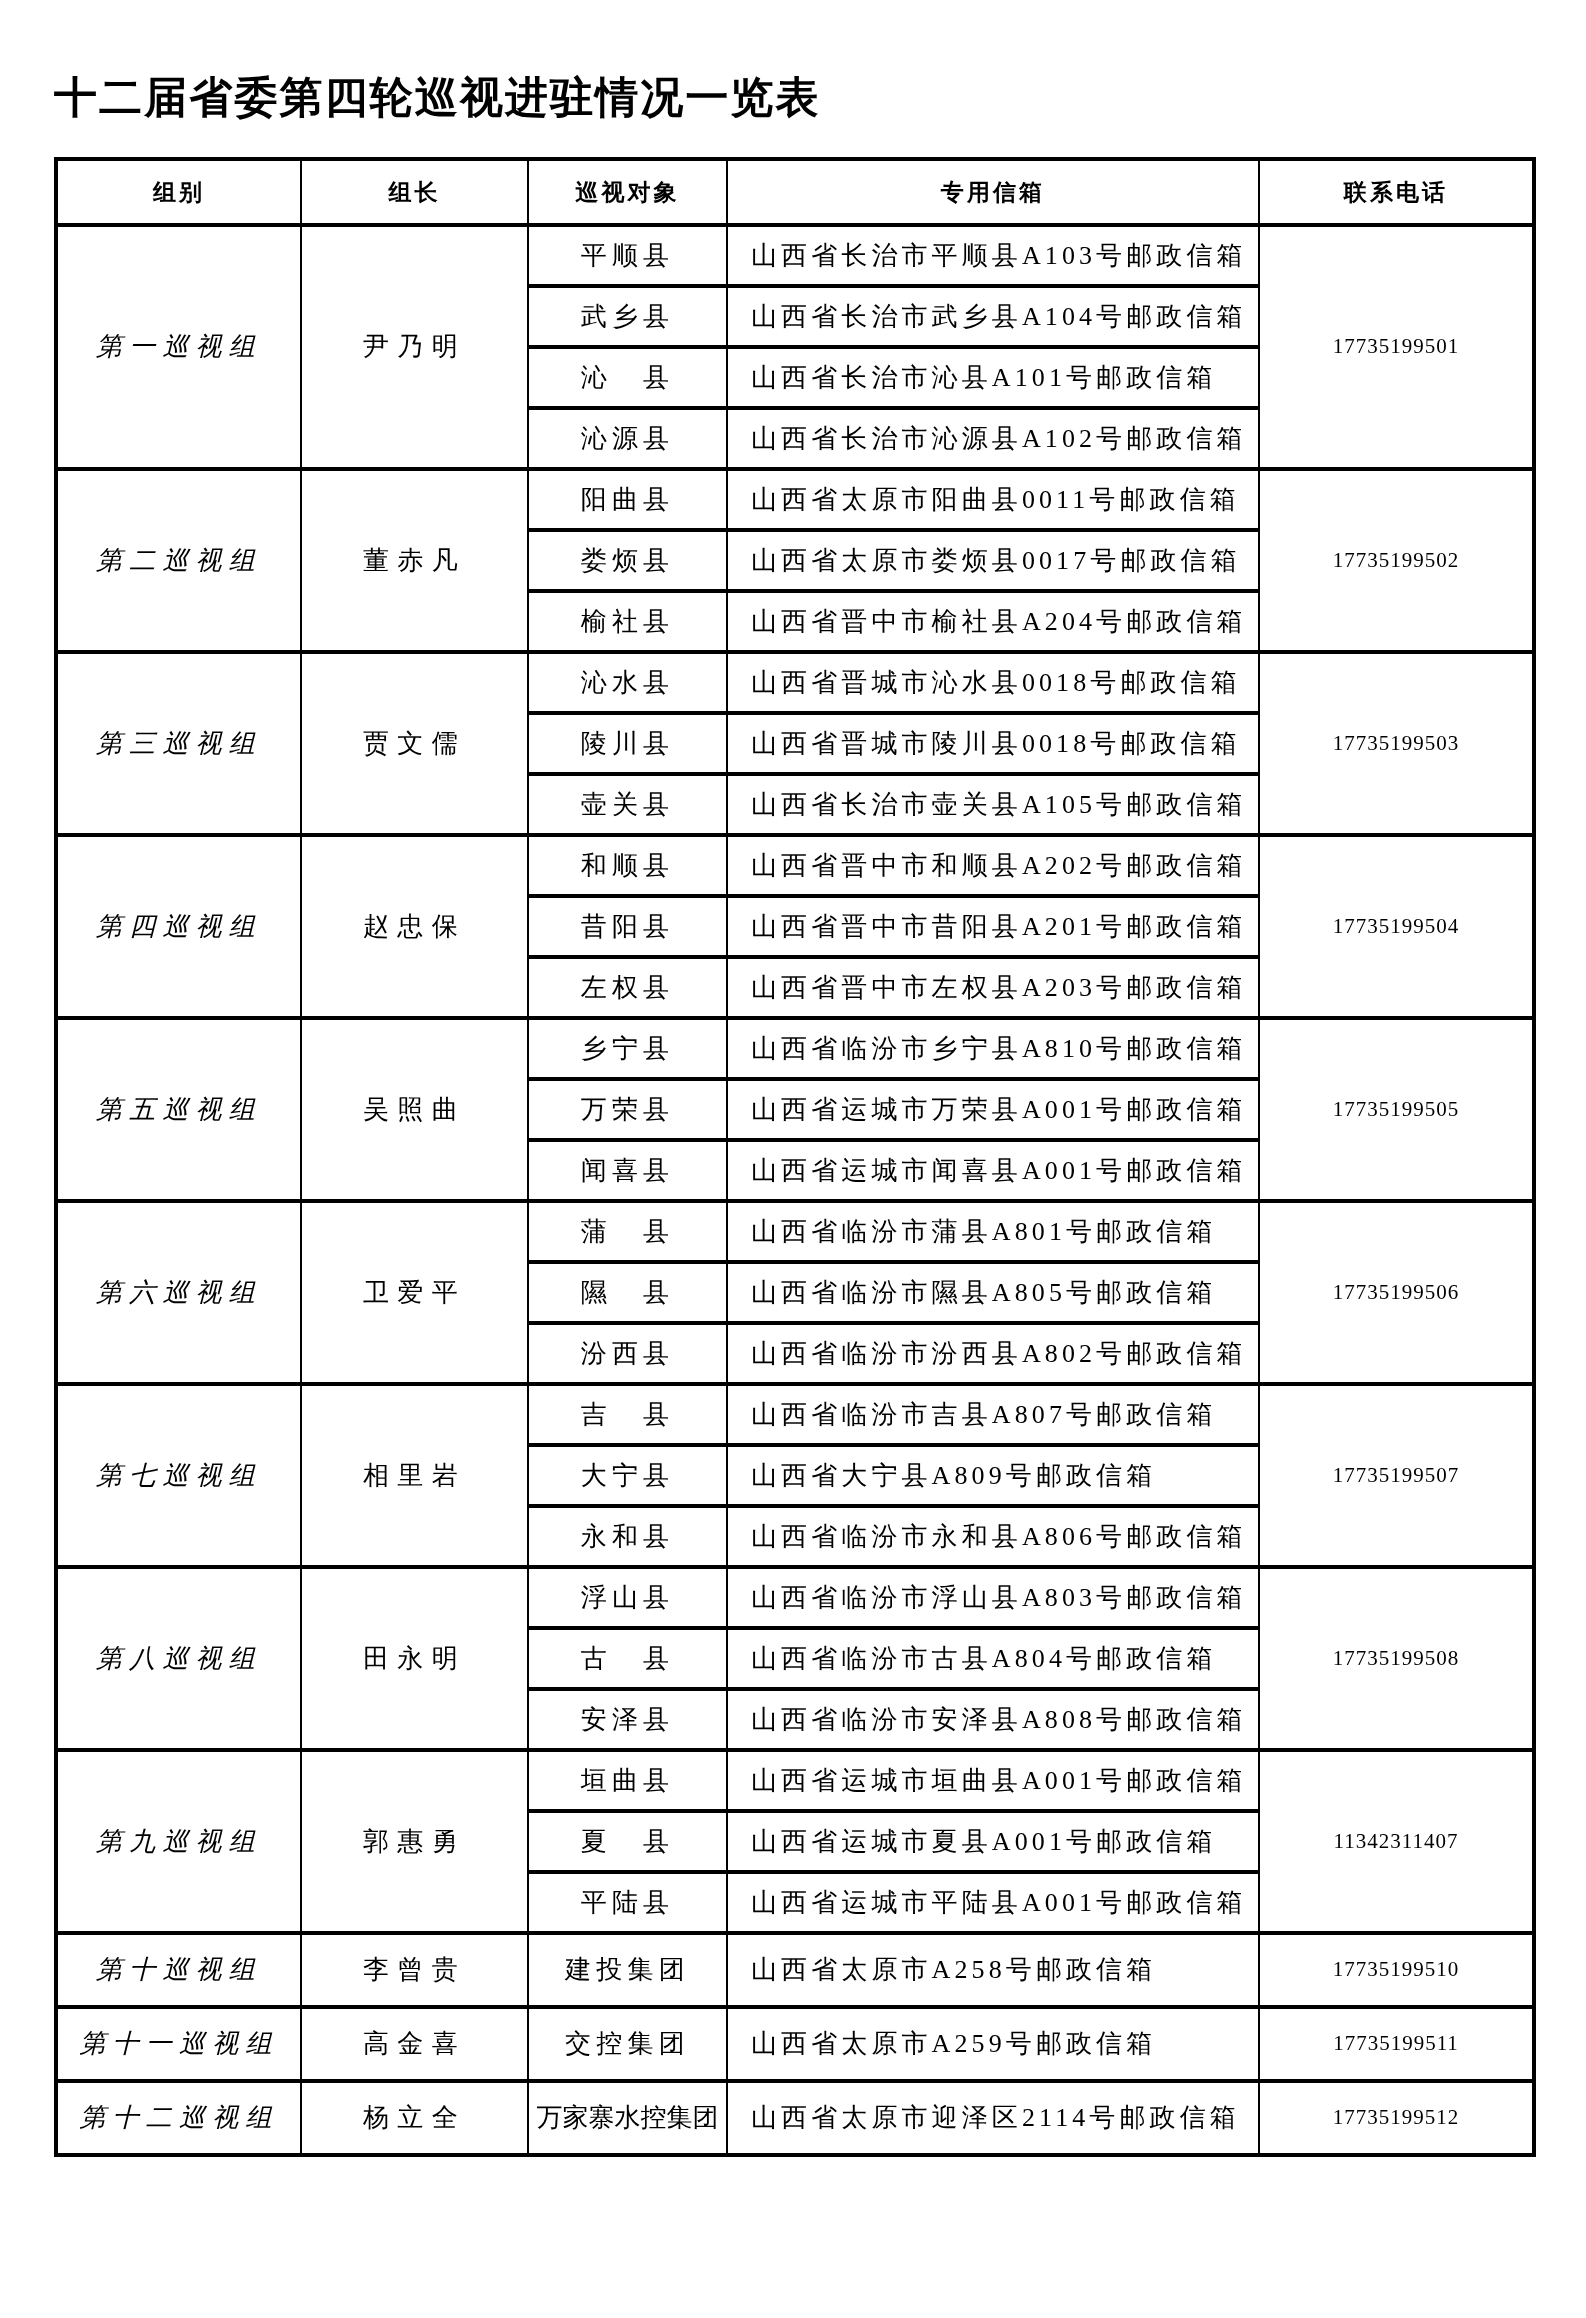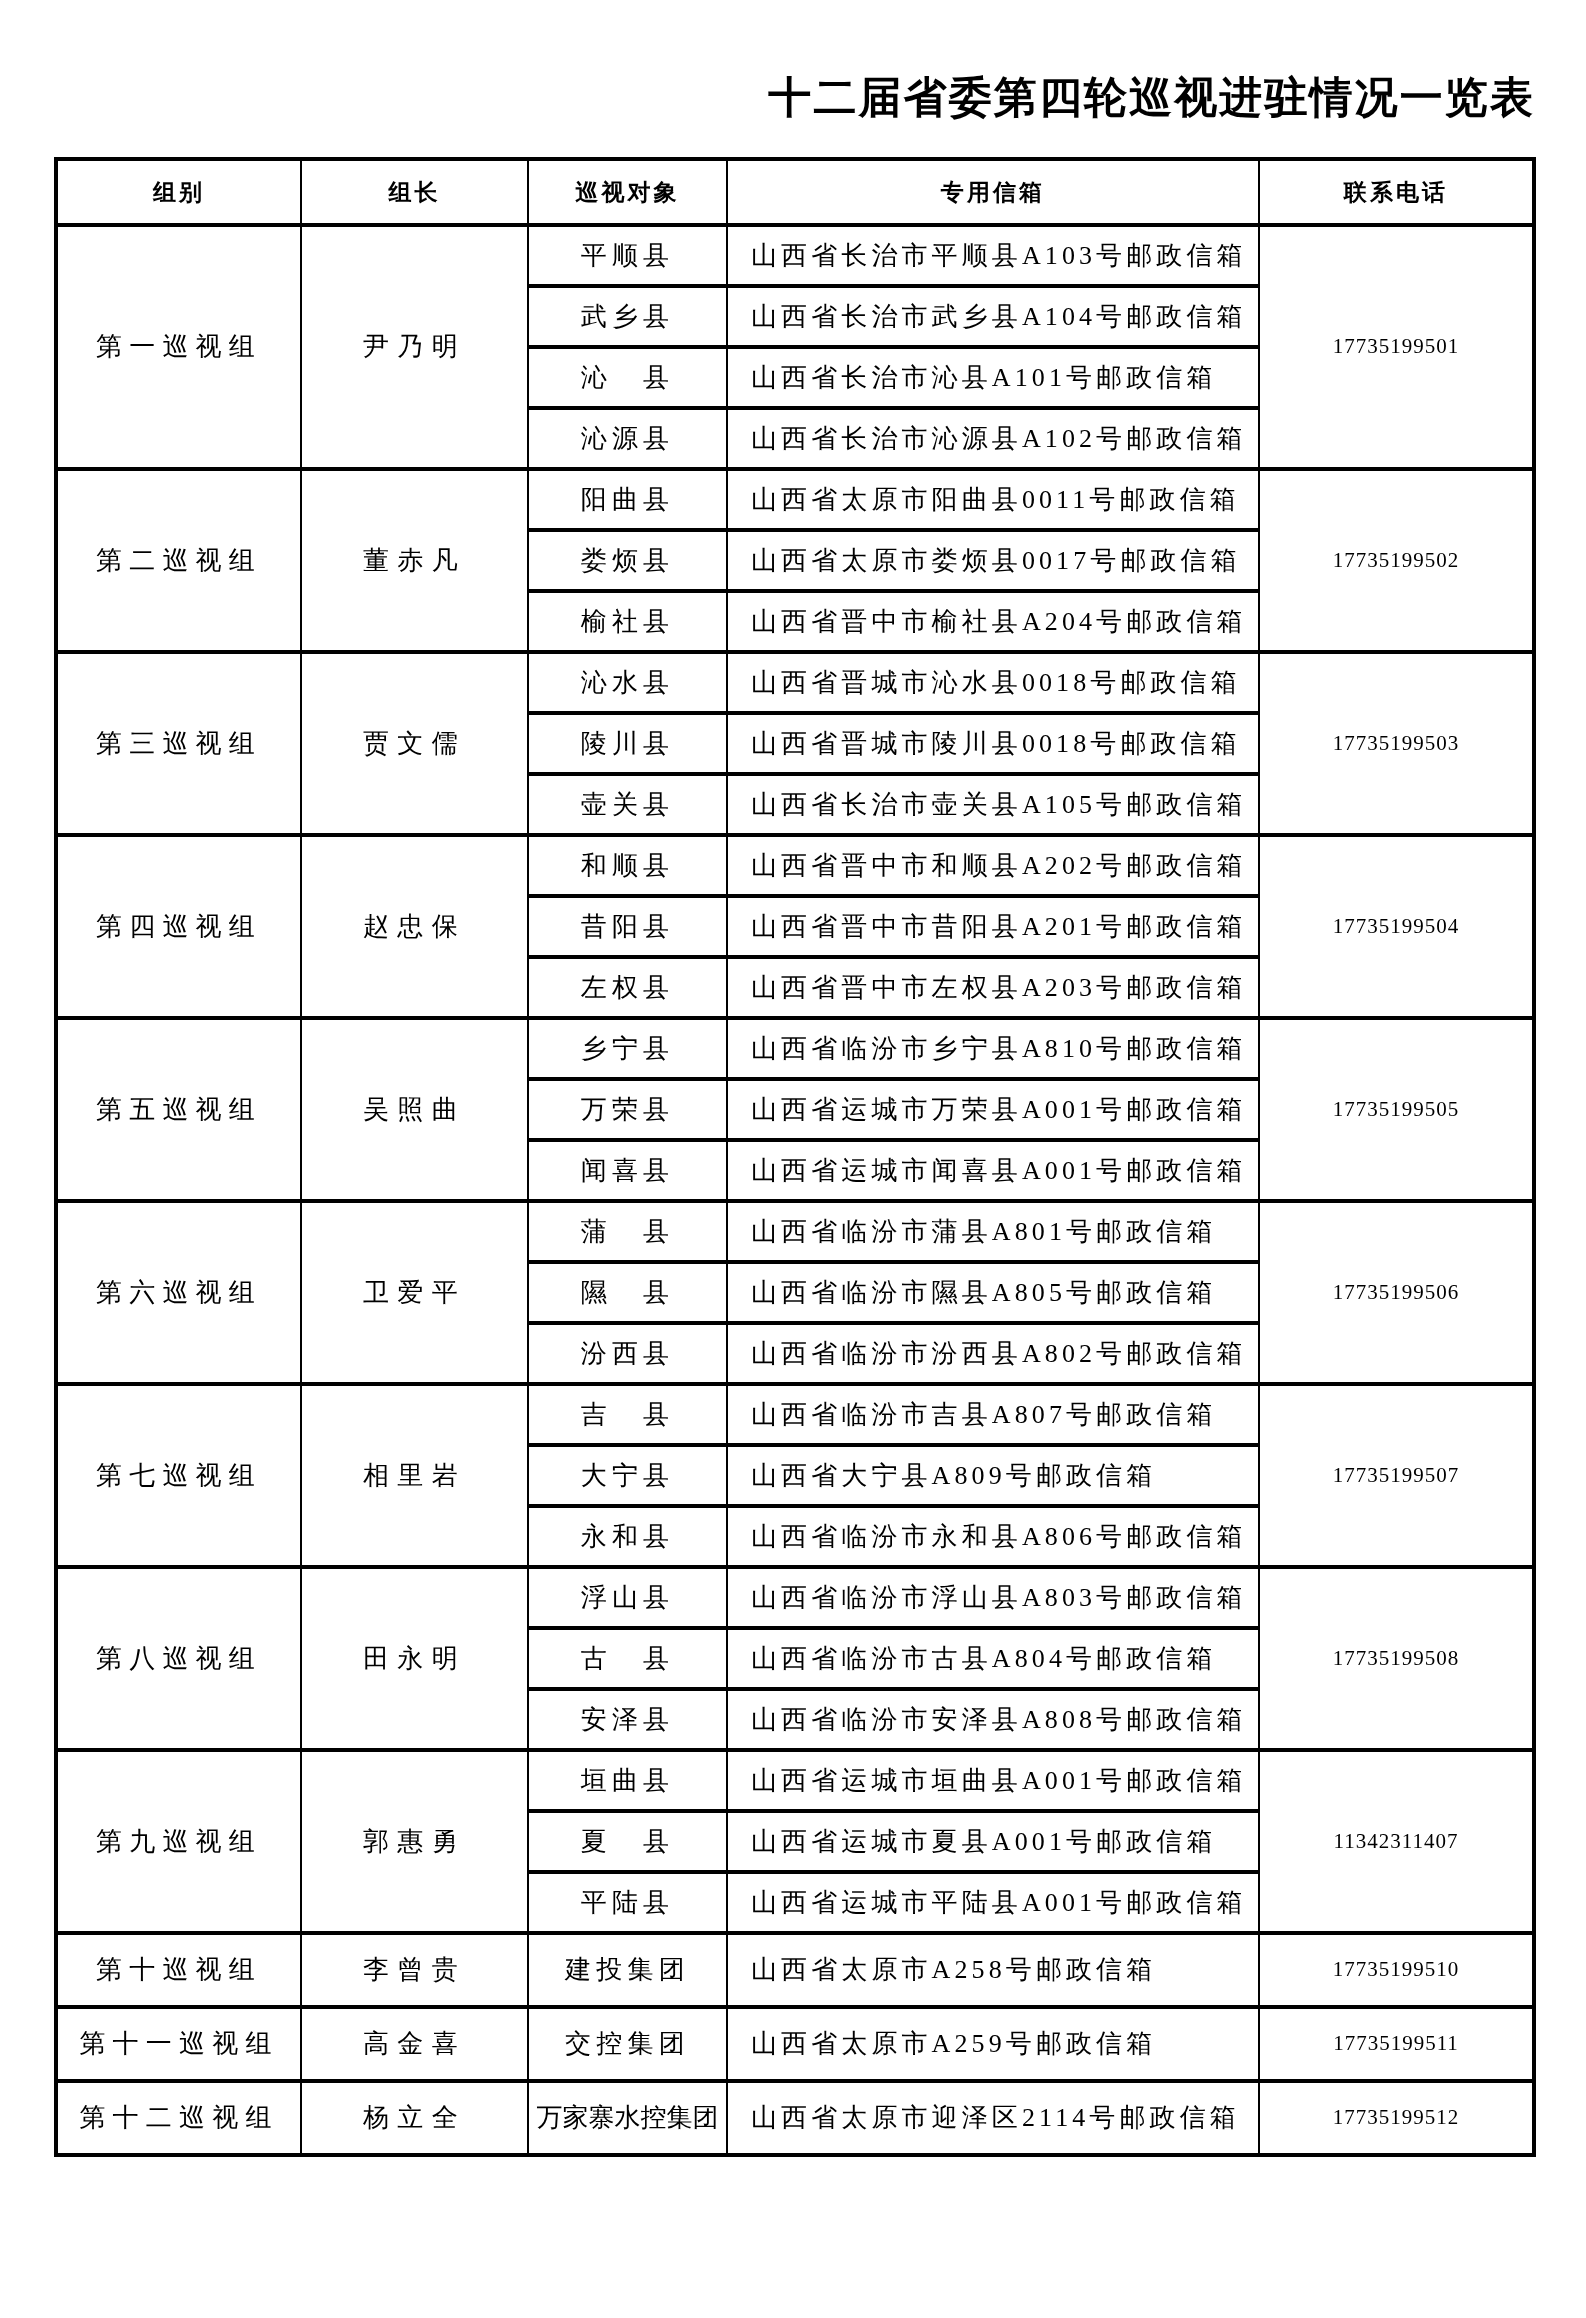--- a/index.html
+++ b/index.html
@@ -12,21 +12,21 @@
     width: 1587px;
     height: 2319px;
     font-family: "Liberation Serif", "DejaVu Serif", serif;
   }
   main {
     box-sizing: border-box;
     padding: 76px 52px 0 54px;
   }
   h1 {
     margin: 0 0 38px 0;
-    text-align: right;
+    text-align: left;
     font-size: 43px;
     line-height: 1;
     font-weight: bold;
     letter-spacing: 2.1px;
     font-family: "Liberation Serif", "DejaVu Serif", serif;
   }
   table {
     border-collapse: collapse;
     table-layout: fixed;
     width: 1479px;
@@ -53,21 +53,21 @@
     letter-spacing: 3.1px;
   }
   td {
     font-size: 26px;
     line-height: 1.2;
   }
   .c-group, .c-leader, .c-target, .c-phone {
     text-align: center;
     vertical-align: middle;
   }
-  .c-group  { letter-spacing: 7.2px; }
+  .c-group  { letter-spacing: 7.2px; font-style: italic; }
   .c-leader { letter-spacing: 8.3px; margin-left: 24px; }
   .c-target { letter-spacing: 5.2px; }
   .c-target.tight { letter-spacing: 0; margin-left: 24px; }
   .c-mail {
     text-align: left;
     padding-left: 23px;
     letter-spacing: 4.1px;
     vertical-align: middle;
   }
   .c-phone {

